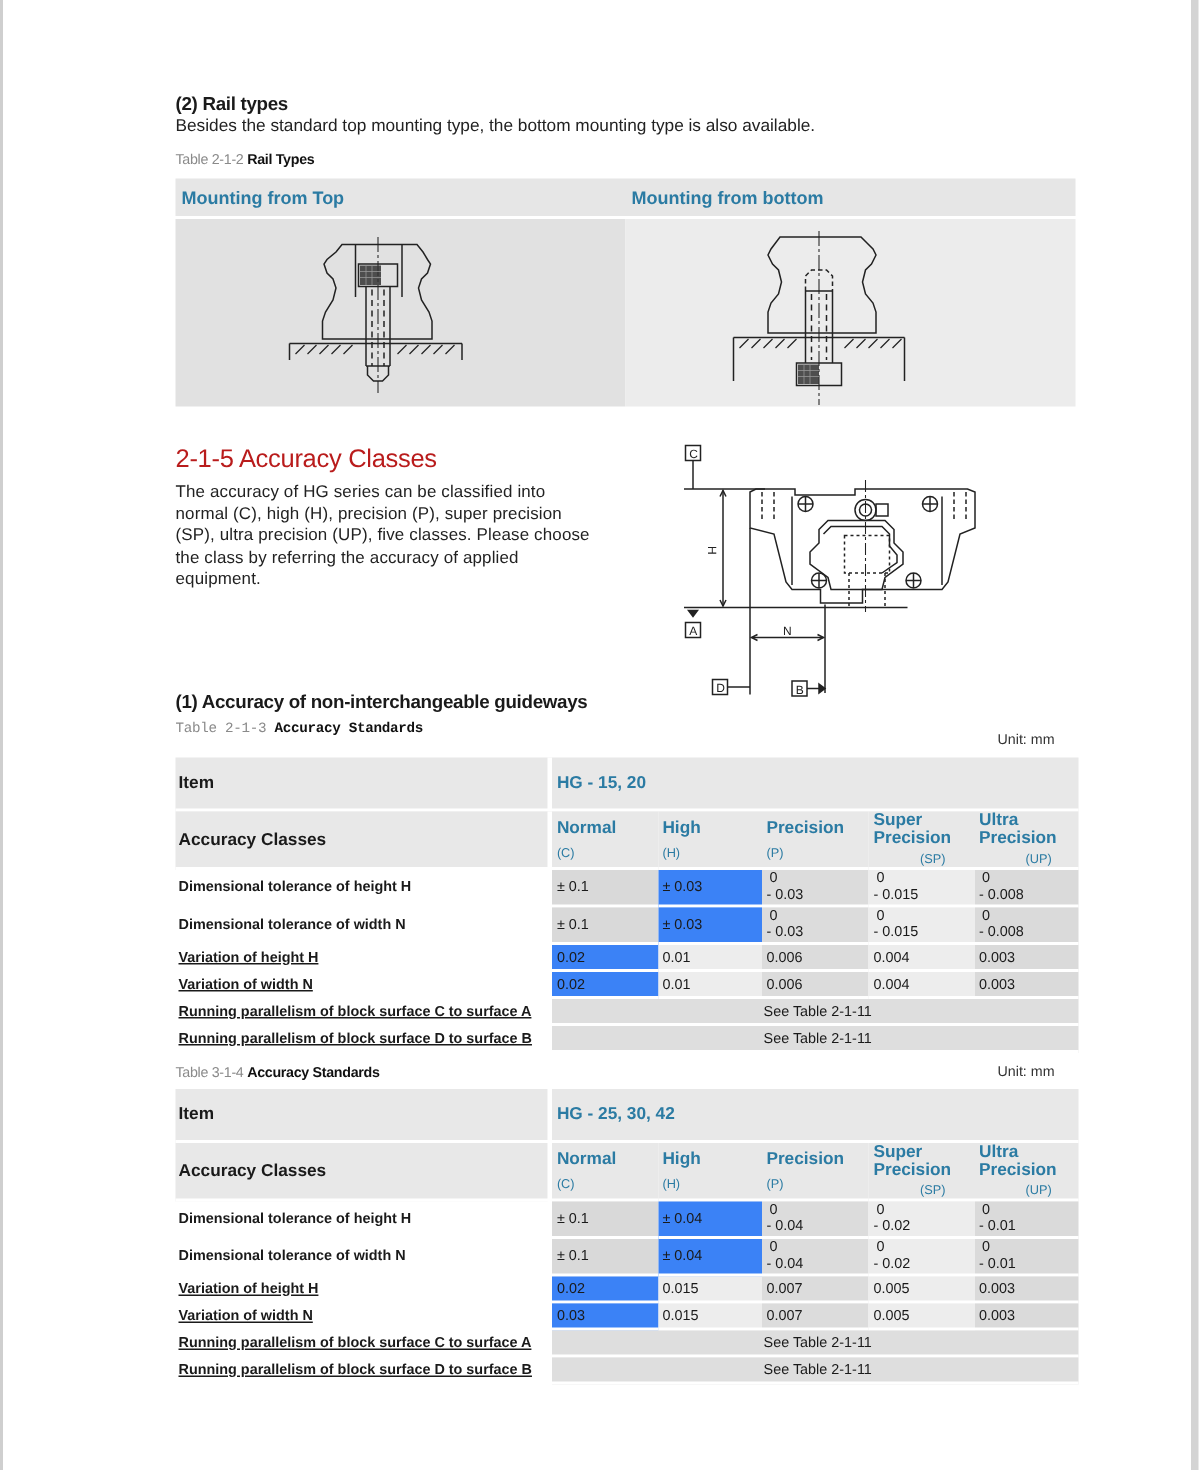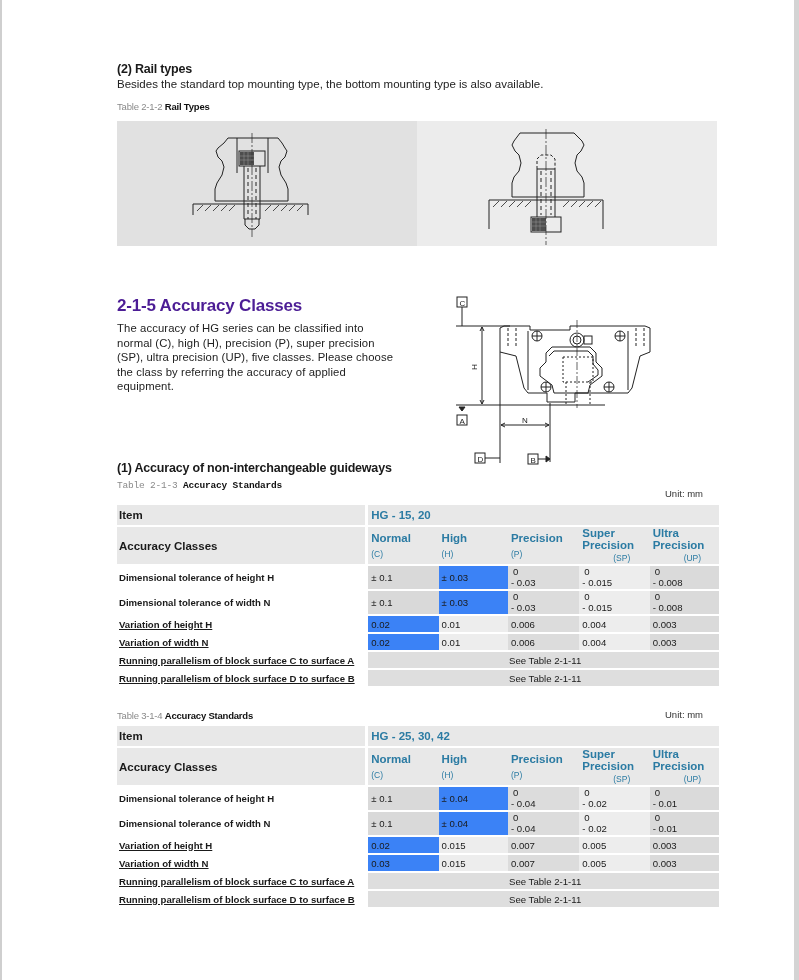--- a/index.html
+++ b/index.html
@@ -21,29 +21,29 @@
 
   
   .rail { position:absolute; left:117px; top:119px; width:600px; }
   .rail-head { display:flex; height:25px; background:#e6e6e6; }
   .rail-head div { width:300px; font-size:12px; font-weight:bold; color:#2b7ba3; padding:6px 0 0 4px; box-sizing:border-box; }
   .rail-imgs { display:flex; height:125px; margin-top:2px; }
   .rail-imgs .ri { width:300px; height:125px; }
   .rail-imgs .ri.l { background:#e1e1e1; }
   .rail-imgs .ri.r { background:#ececec; }
 
-  h2.sec { position:absolute; left:117px; top:296px; margin:0; font-size:17px; font-weight:bold; color:#4c1d95; letter-spacing:-0.2px; }
+  h2.sec { position:absolute; left:117px; top:296px; margin:0; font-size:17px; font-weight:normal; color:#b91c1c; letter-spacing:-0.2px; }
   .sec-body { position:absolute; left:117px; top:321px; width:282px; font-size:11.3px; line-height:14.5px; color:#222; letter-spacing:0.1px; }
 
   
   table.acc { position:absolute; left:117px; width:602px; border-collapse:separate; border-spacing:0; font-size:9.6px; }
   table.acc td { padding:0 0 0 3px; vertical-align:middle; box-sizing:border-box; border-bottom:2px solid #ffffff; }
   table.acc td.item { width:250px; font-weight:bold; color:#1a1a1a; padding-left:2px; border-right:3px solid #ffffff; }
   .hdr td { background:#e8e8e8; color:#2b7ba3; font-weight:bold; }
-  .hdr-top td { height:22px; font-size:11.5px; }
+  .hdr-top td { height:36px; font-size:11.5px; }
   .hdr-cls td { height:38px; font-size:11.5px; vertical-align:top; padding-top:4px; line-height:12px; }
   .hdr-cls td.item { vertical-align:middle; padding-top:0; }
   .hdr-cls .code { font-size:8.5px; font-weight:normal; display:block; margin-top:4px; }
   .hdr-cls .code.two { margin-top:1px;margin-left:31px; }
   .c1 { width:70px; } .c2 { width:69px; } .c3 { width:71px; } .c4 { width:70px; } .c5 { width:69px; }
   .row-tall td { height:25px; }
   .row td { height:18px; }
   .g1 { background:#d9d9d9; } .g2 { background:#3b82f6; } .g3 { background:#dcdcdc; } .g4 { background:#ededed; } .g5 { background:#dadada; }
   .stack { line-height:10px; font-size:9.6px; }
   .stack .z { display:block; padding-left:2px; }
@@ -59,20 +59,24 @@
 <div class="edge-right"></div>
 
 <div class="abs h-sub" style="left:117px;top:62px;">(2) Rail types</div>
 <div class="abs body-txt" style="left:117px;top:78px;">Besides the standard top mounting type, the bottom mounting type is also available.</div>
 <div class="abs tbl-cap" style="left:117px;top:101px;">
   <span class="num">Table 2-1-2</span>
   <span class="ttl">Rail Types</span>
 </div>
 
 <div class="rail">
+  <div class="rail-head">
+    <div>Mounting from Top</div>
+    <div>Mounting from bottom</div>
+  </div>
   <div class="rail-imgs">
     <div class="ri l">
       <svg width="300" height="125" viewBox="0 0 300 125">
         <g fill="none" stroke="#222" stroke-width="1">
 
           <path d="M107 22 L111 17 L161 17 L165 22 L168 27 L170 30 L168 36 L164 40 L162 46 L164 54 L169 62 L171 68 L171 80 L98 80 L98 68 L100 62 L105 54 L107 46 L105 40 L101 36 L99 30 L101 27 Z"></path>
           <line x1="120" y1="17" x2="120" y2="52"></line>
           <line x1="151" y1="17" x2="151" y2="52"></line>
 
           <line x1="76" y1="83" x2="191" y2="83"></line>

